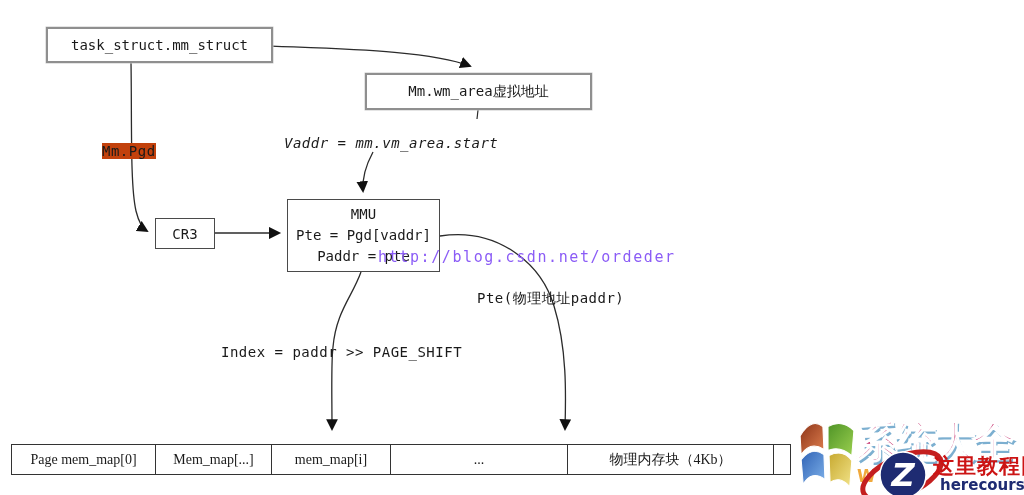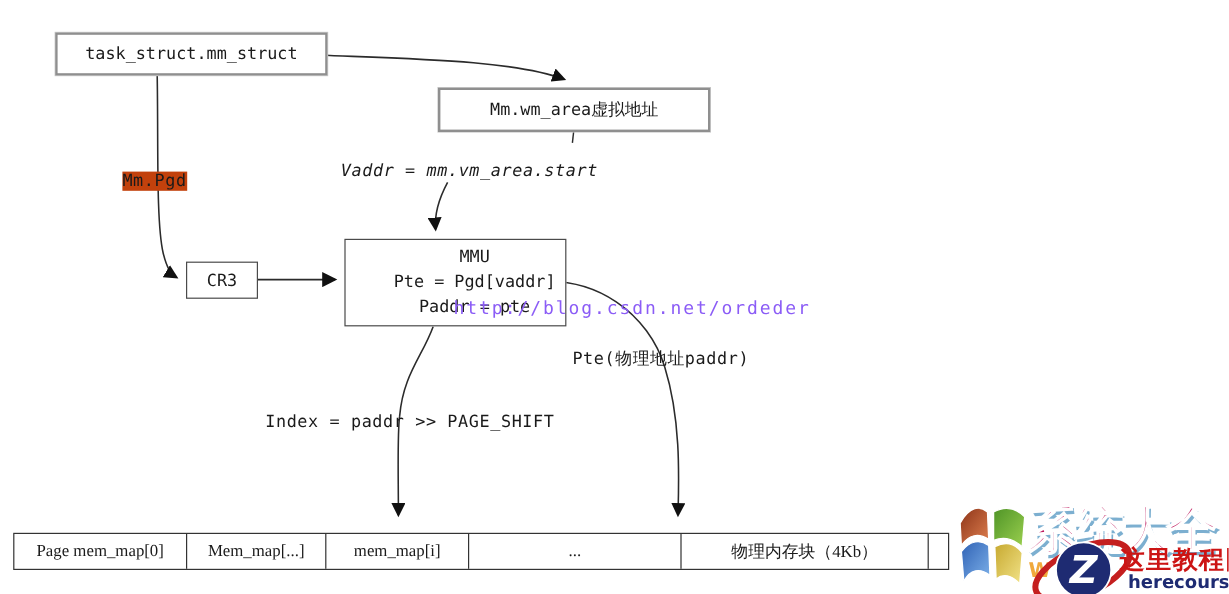--- a/index.html
+++ b/index.html
@@ -8,21 +8,21 @@
     font-family:"DejaVu Sans Mono","DejaVu Sans",monospace;color:#1a1a1a;
   }
   svg.layer{position:absolute;left:0;top:0;pointer-events:none;}
   
   .dbox{
     position:absolute;display:flex;align-items:center;justify-content:center;
     background:#fff;font-size:14px;white-space:nowrap;
   }
   .gray-border{border:2px solid #8f8f8f;box-shadow:0 0 0 0.5px #c9c9c9;}
   .thin-border{border:1px solid #4a4a4a;}
-  .mmu-lines{display:flex;flex-direction:column;align-items:center;justify-content:center;line-height:21px;padding-left:32px;}
+  .mmu-lines{display:flex;flex-direction:column;align-items:center;justify-content:center;line-height:21px;}
   
   .lbl{position:absolute;font-size:14px;white-space:nowrap;letter-spacing:0.5px;}
   .watermark{
     position:absolute;left:378px;top:248px;font-size:15px;letter-spacing:1.6px;
     color:#8b5cf6;white-space:nowrap;z-index:5;
   }
   
   .memrow{
     position:absolute;left:11px;top:444px;width:780px;height:31px;
     display:flex;border:1px solid #333;box-sizing:border-box;background:#fff;font-family:Liberation Serif, serif;

